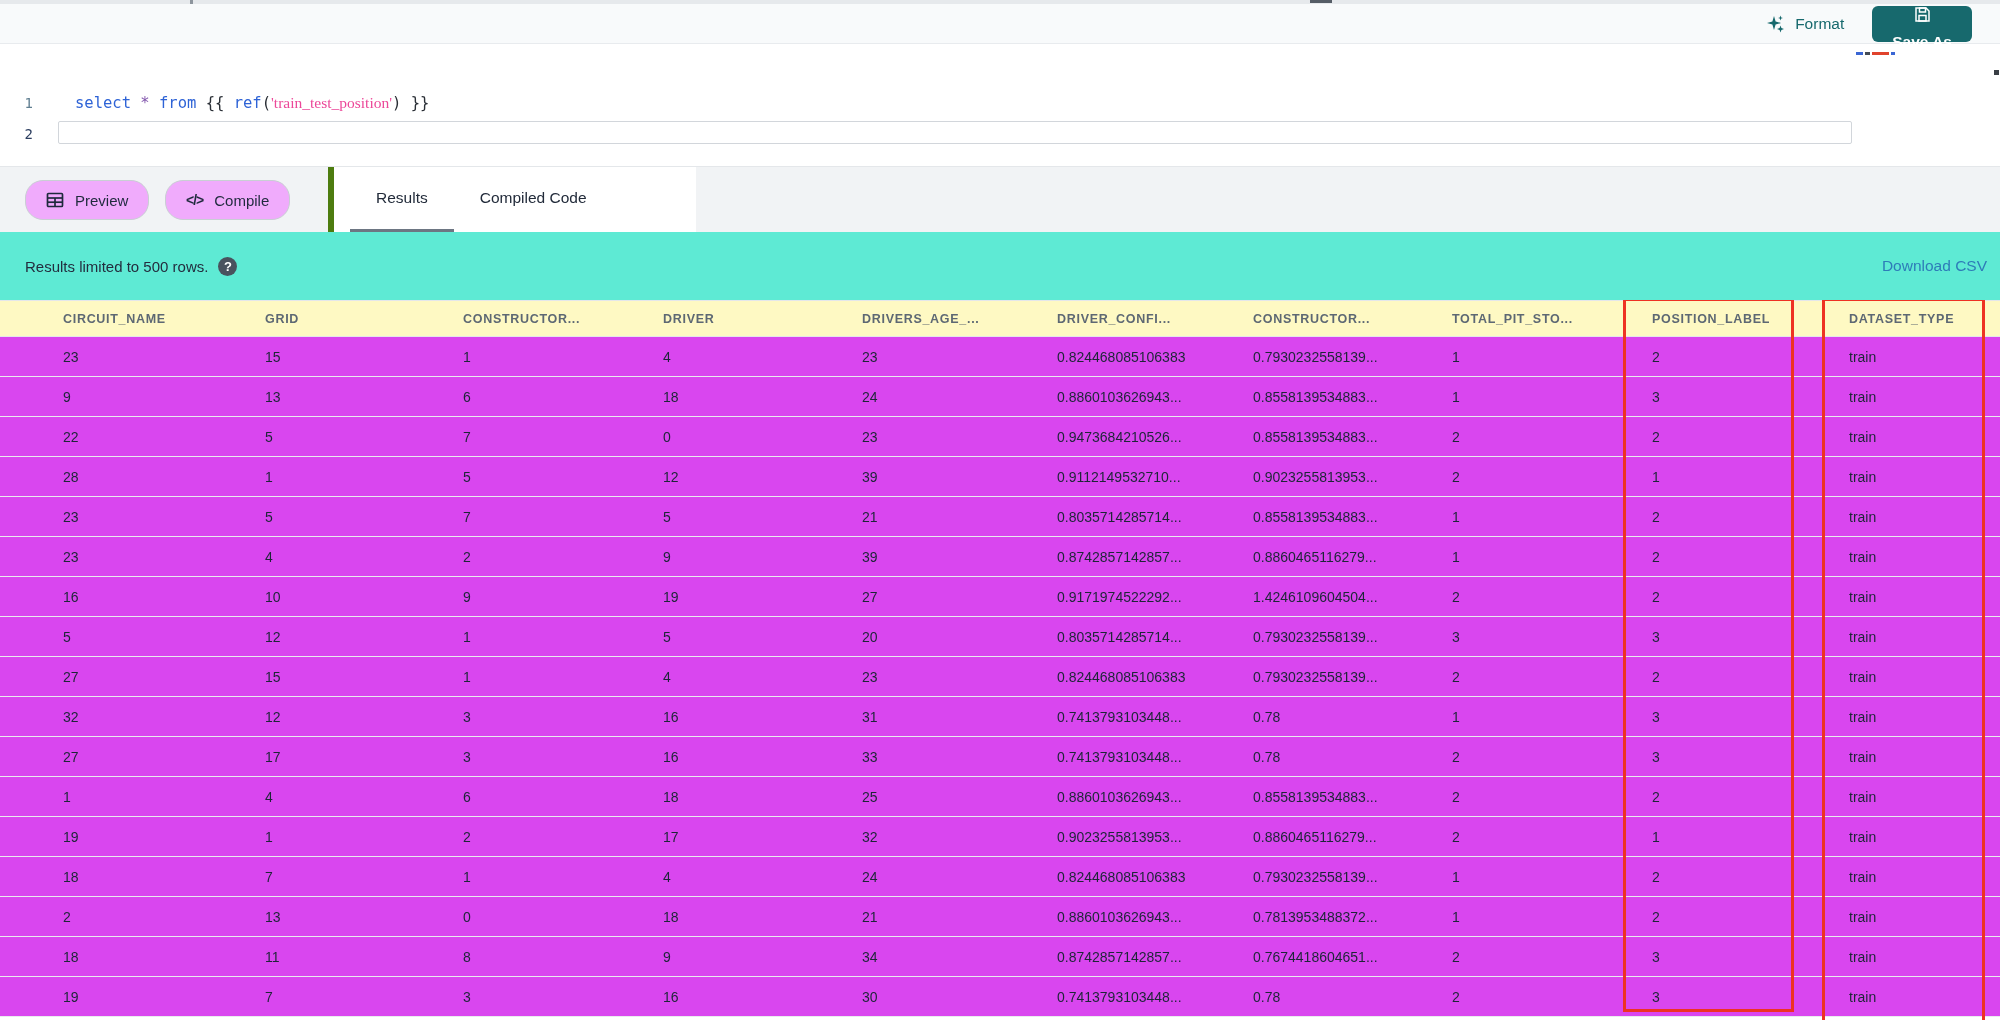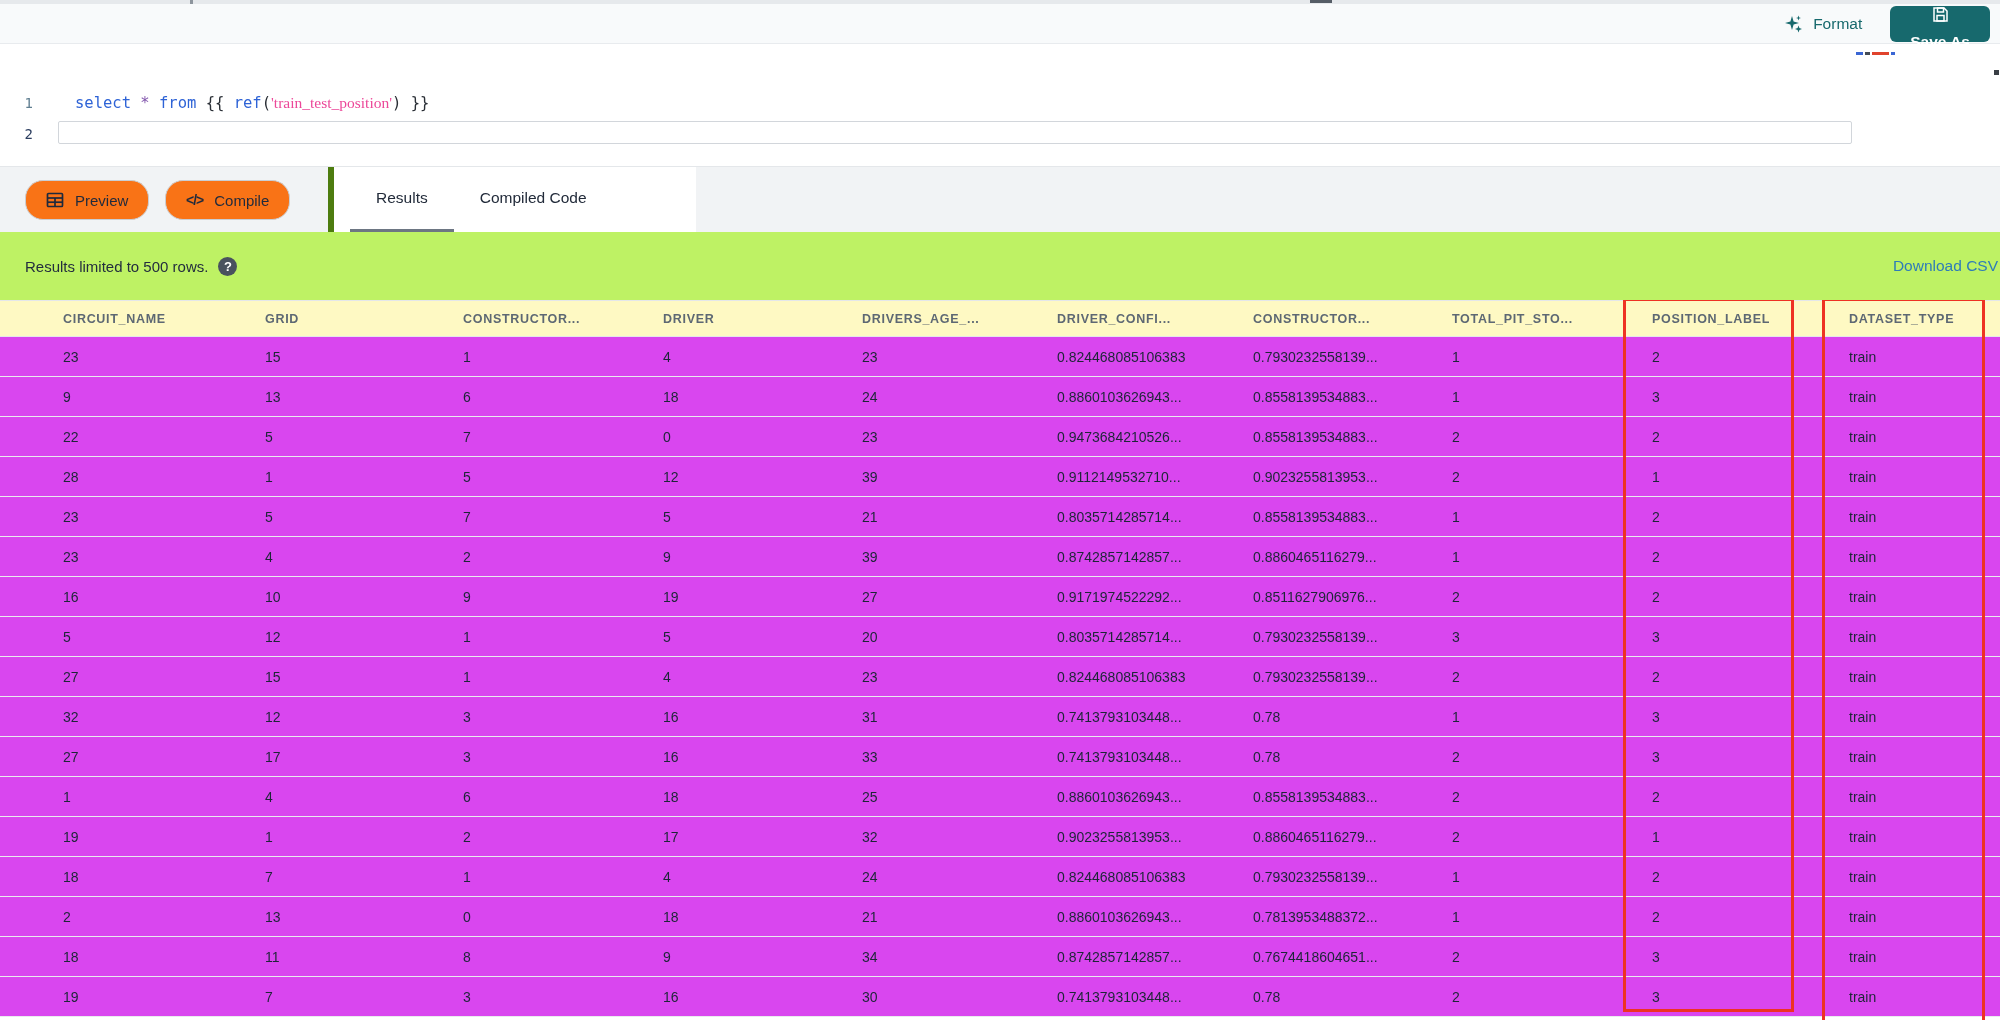--- a/index.html
+++ b/index.html
@@ -8,21 +8,21 @@
   #app { position:relative; width:2000px; height:1020px; background:#fff; }
 
   
   #tab-strip { position:absolute; left:0; top:0; width:2000px; height:4px; background:#e6e9ec; }
   #tab-strip .tick1 { position:absolute; left:190px; top:0; width:3px; height:4px; background:#8d959d; }
   #tab-strip .tick2 { position:absolute; left:1310px; top:0; width:22px; height:3px; background:#555d66; }
 
   
   #editor-bar { position:absolute; left:0; top:4px; width:2000px; height:40px;
     background:#f8fafb; border-bottom:1px solid #e8ebee;
-    display:flex; align-items:center; justify-content:flex-end; gap:28px; padding-right:10px; }
+    display:flex; align-items:center; justify-content:flex-end; gap:28px; padding-right:28px; }
   .format-btn { display:flex; align-items:center; gap:9px; color:var(--accent); font-size:15.5px;
     font-weight:500; cursor:pointer; background:none; border:none; }
   .saveas-btn { display:flex; align-items:center; gap:10px; background:var(--accent); color:#fff;
     font-size:15.5px; font-weight:600; border:none; border-radius:6px; height:36px; padding:0 20px;
     cursor:pointer;flex-direction:column; }
 
   
   #editor { position:absolute; left:0; top:44px; width:2000px; height:122px; background:#fff;
     font-family:"DejaVu Sans Mono", monospace; font-size:15.5px; }
   .gutter-num { position:absolute; left:0; width:38px; text-align:right; padding-right:5px;
@@ -42,34 +42,34 @@
   #minimap .m1 { width:7px;  background:#3a66d4; }
   #minimap .m2 { width:5px;  background:#444c55; }
   #minimap .m3 { width:17px; background:#e0432d; }
   #minimap .m4 { width:4px;  background:#3a66d4; }
   #map-tick { position:absolute; left:1994px; top:26px; width:5px; height:5px; background:#3a3f45; }
 
   
   #toolbar { position:absolute; left:0; top:166px; width:2000px; height:66px;
     background:#f1f3f5; border-top:1px solid #e4e7ea; }
   .tool-btn { position:absolute; top:13px; height:40px; display:flex; align-items:center; gap:11px;
-    background:#f97316; border:1px solid #c9ced4; border-radius:18px; padding:0 20px;
+    background:#f0abfc; border:1px solid #c9ced4; border-radius:18px; padding:0 20px;
     font-size:15px; font-weight:500; color:#1f2a3d; cursor:pointer; }
   #preview-btn { left:25px; }
   #compile-btn { left:165px; }
   .code-glyph { font-weight:700; font-size:14px; letter-spacing:-1px; color:#1f2a3d; }
   #tabs-panel { position:absolute; left:328px; top:0; width:368px; height:66px; background:#fff;
     border-left:6px solid #4d7c0f; display:flex; align-items:stretch; padding-left:16px; }
   .tab { display:flex; align-items:center; padding:0 26px; font-size:15.5px; color:#222b3a;
     font-weight:500; cursor:pointer; border-bottom:4px solid transparent; }
   .tab.active { border-bottom-color:#6d7683; }
 
   
-  #results-header { position:absolute; left:0; top:232px; width:2000px; height:68px; background:#bef264;
-    display:flex; align-items:center; padding:0 2px 0 25px; }
+  #results-header { position:absolute; left:0; top:232px; width:2000px; height:68px; background:#5eead4;
+    display:flex; align-items:center; padding:0 13px 0 25px; }
   #limit-text { font-size:15px; color:#232d3e; }
   #help-icon { width:19px; height:19px; border-radius:50%; background:#49525e; color:#fff;
     font-size:13px; font-weight:700; display:flex; align-items:center; justify-content:center;
     margin-left:10px; cursor:pointer; }
   #download-csv { margin-left:auto; font-size:15.5px; color:var(--link); cursor:pointer; }
 
   
   #table { position:absolute; left:0; top:300px; width:2000px; height:720px; overflow:hidden; }
   .tr { display:grid; grid-template-columns:202px 198px 200px 199px 195px 196px 199px 200px 197px 1fr;
     padding-left:50px; align-items:center; }
@@ -246,21 +246,21 @@
           <div>2</div>
           <div>train</div>
         </div>
         <div class="tr row">
           <div>16</div>
           <div>10</div>
           <div>9</div>
           <div>19</div>
           <div>27</div>
           <div>0.9171974522292...</div>
-          <div>0.8511627906976...</div>
+          <div>1.4246109604504...</div>
           <div>2</div>
           <div>2</div>
           <div>train</div>
         </div>
         <div class="tr row">
           <div>5</div>
           <div>12</div>
           <div>1</div>
           <div>5</div>
           <div>20</div>

